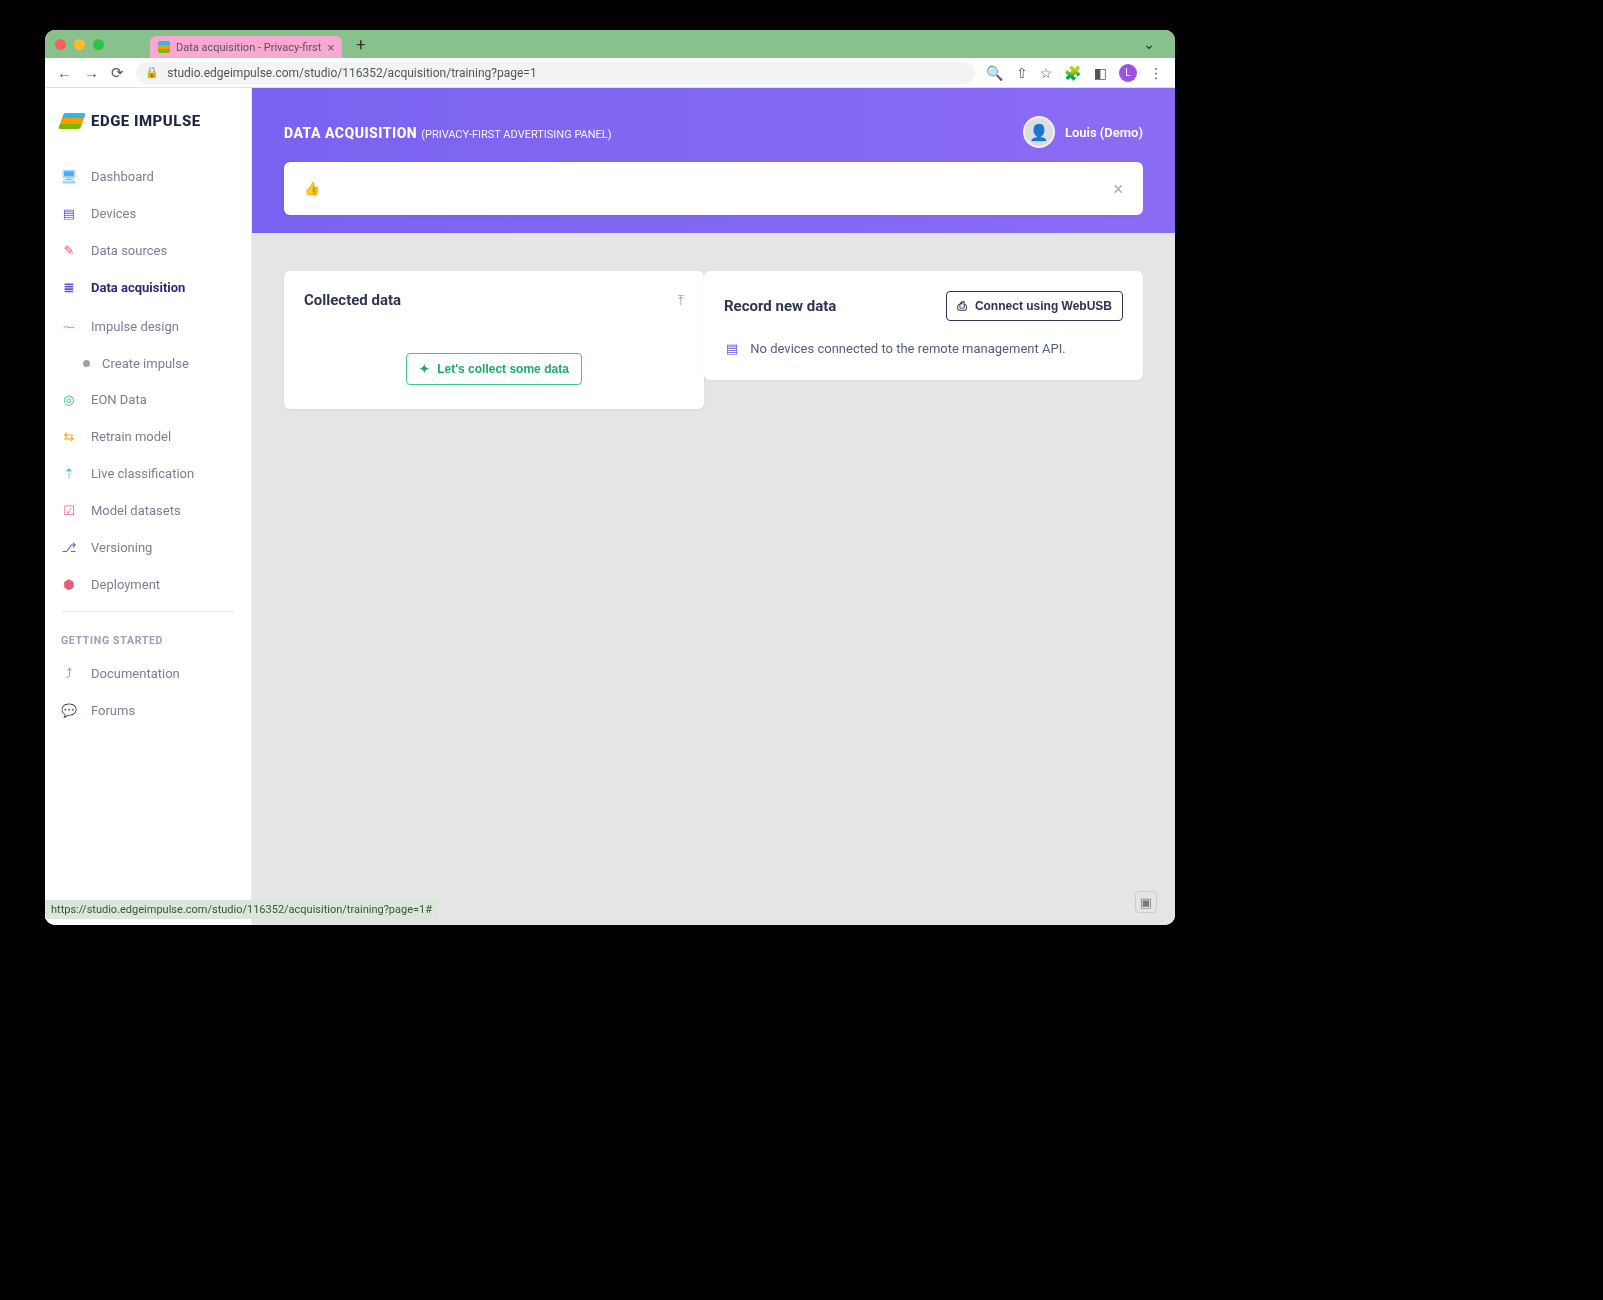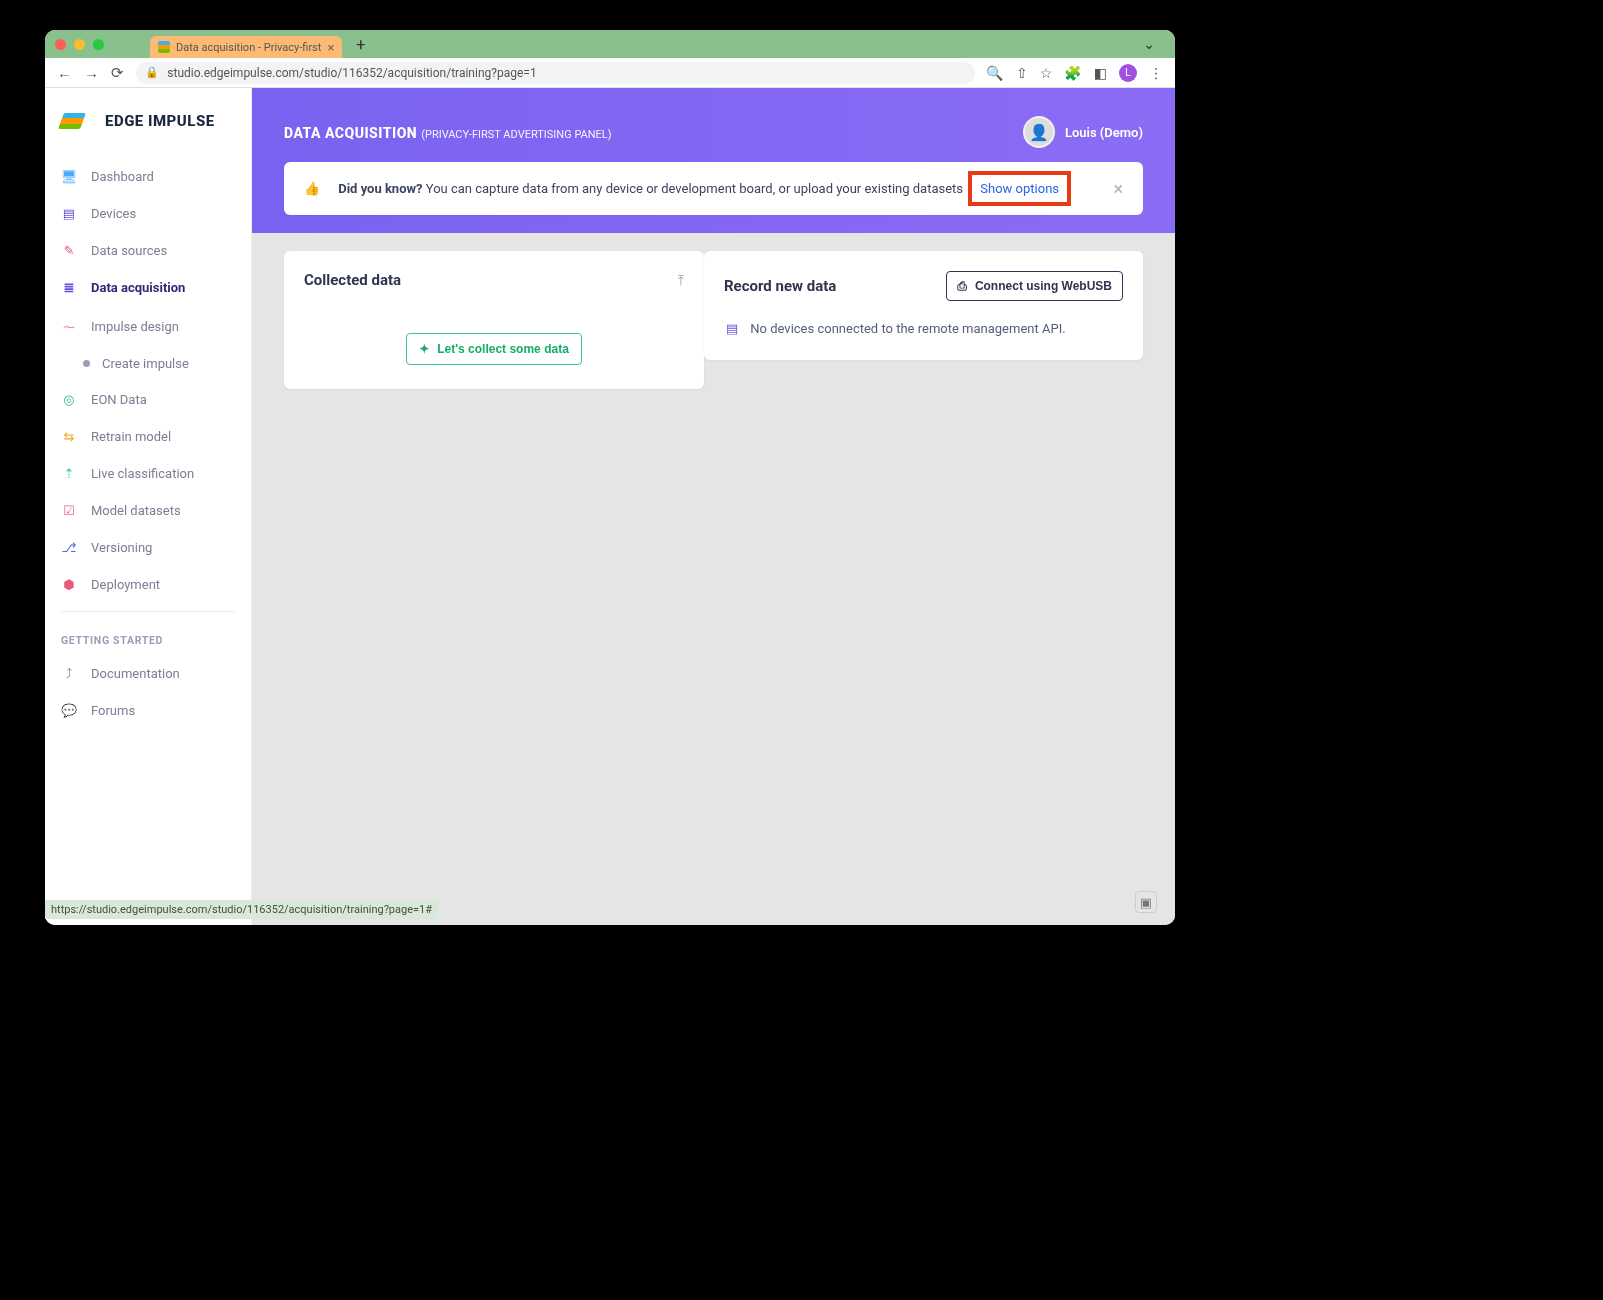--- a/index.html
+++ b/index.html
@@ -30,21 +30,21 @@
     align-items: center;
     padding: 0 10px;
     gap: 6px;
   }
   .traffic-lights { display: flex; gap: 8px; margin-right: 40px; }
   .traffic-light { width: 11px; height: 11px; border-radius: 50%; }
   .tl-red { background: #ff5f57; }
   .tl-yellow { background: #febc2e; }
   .tl-green { background: #28c840; }
   .tab {
-    background: #fdba74;
+    background: #f9a8d4;
     height: 22px;
     border-radius: 6px 6px 0 0;
     display: flex;
     align-items: center;
     gap: 6px;
     padding: 0 8px;
     font-size: 11px;
     color: #555;
     min-width: 170px;
     margin-top: 6px;
@@ -90,21 +90,21 @@
     width: 207px;
     background: #fff;
     border-right: 1px solid #eee;
     padding: 24px 0 0 0;
     display: flex;
     flex-direction: column;
   }
   .logo {
     display: flex;
     align-items: center;
-    gap: 22px;
+    gap: 8px;
     padding: 0 16px 28px 16px;
     font-weight: 800;
     font-size: 15px;
     letter-spacing: .5px;
     color: #1c2541;
   }
   .logo-mark {
     width: 22px; height: 16px; display: inline-block;
     background: linear-gradient(#33b5e5 33%, #f90 33% 66%, #7b0 66%);
     border-radius: 2px;
@@ -172,21 +172,21 @@
     box-shadow: 0 1px 3px rgba(0,0,0,.05);
   }
   .show-opts {
     color: #2b64e4; cursor:pointer;
     border: 4px solid #e83a15; padding: 6px 8px;
     margin-left: 2px;
   }
   .banner-close { margin-left:auto; color:#aeb3c3; font-size:18px; cursor:pointer; }
   .content {
     padding: 18px 32px;
-    display:flex; align-items:flex-start;
+    display:flex; align-items:flex-start;margin-top:20px;
   }
   .card {
     background:#fff; border-radius:6px; box-shadow: 0 1px 3px rgba(0,0,0,.05);
     flex:1; padding: 20px;
   }
   .card-head { display:flex; align-items:center; justify-content:space-between; margin-bottom: 26px; }
   .card-title { font-size: 15px; font-weight: 700; color: #2f3551; }
   .card-head-icn { color:#9aa0b4; font-size:14px; cursor:pointer; }
   .empty {
     text-align:center; color:#3d4361; padding: 22px 0 10px 0;
@@ -343,25 +343,20 @@
           <div class="user">
             <span class="avatar">👤</span>
             <span>Louis (Demo)</span>
           </div>
         </div>
       </div>
 
       <div class="banner-wrap">
         <div class="banner">
           <span>👍</span>
-          <span>
-            <b>Did you know?</b>
-            <span>You can capture data from any device or development board, or upload your existing datasets</span>
-            <span class="show-opts">Show options</span>
-          </span>
           <span class="banner-close">×</span>
         </div>
       </div>
 
       <div class="content">
         <div class="card" style="max-width:420px">
           <div class="card-head">
             <span class="card-title">Collected data</span>
             <span class="card-head-icn">⤒</span>
           </div>

